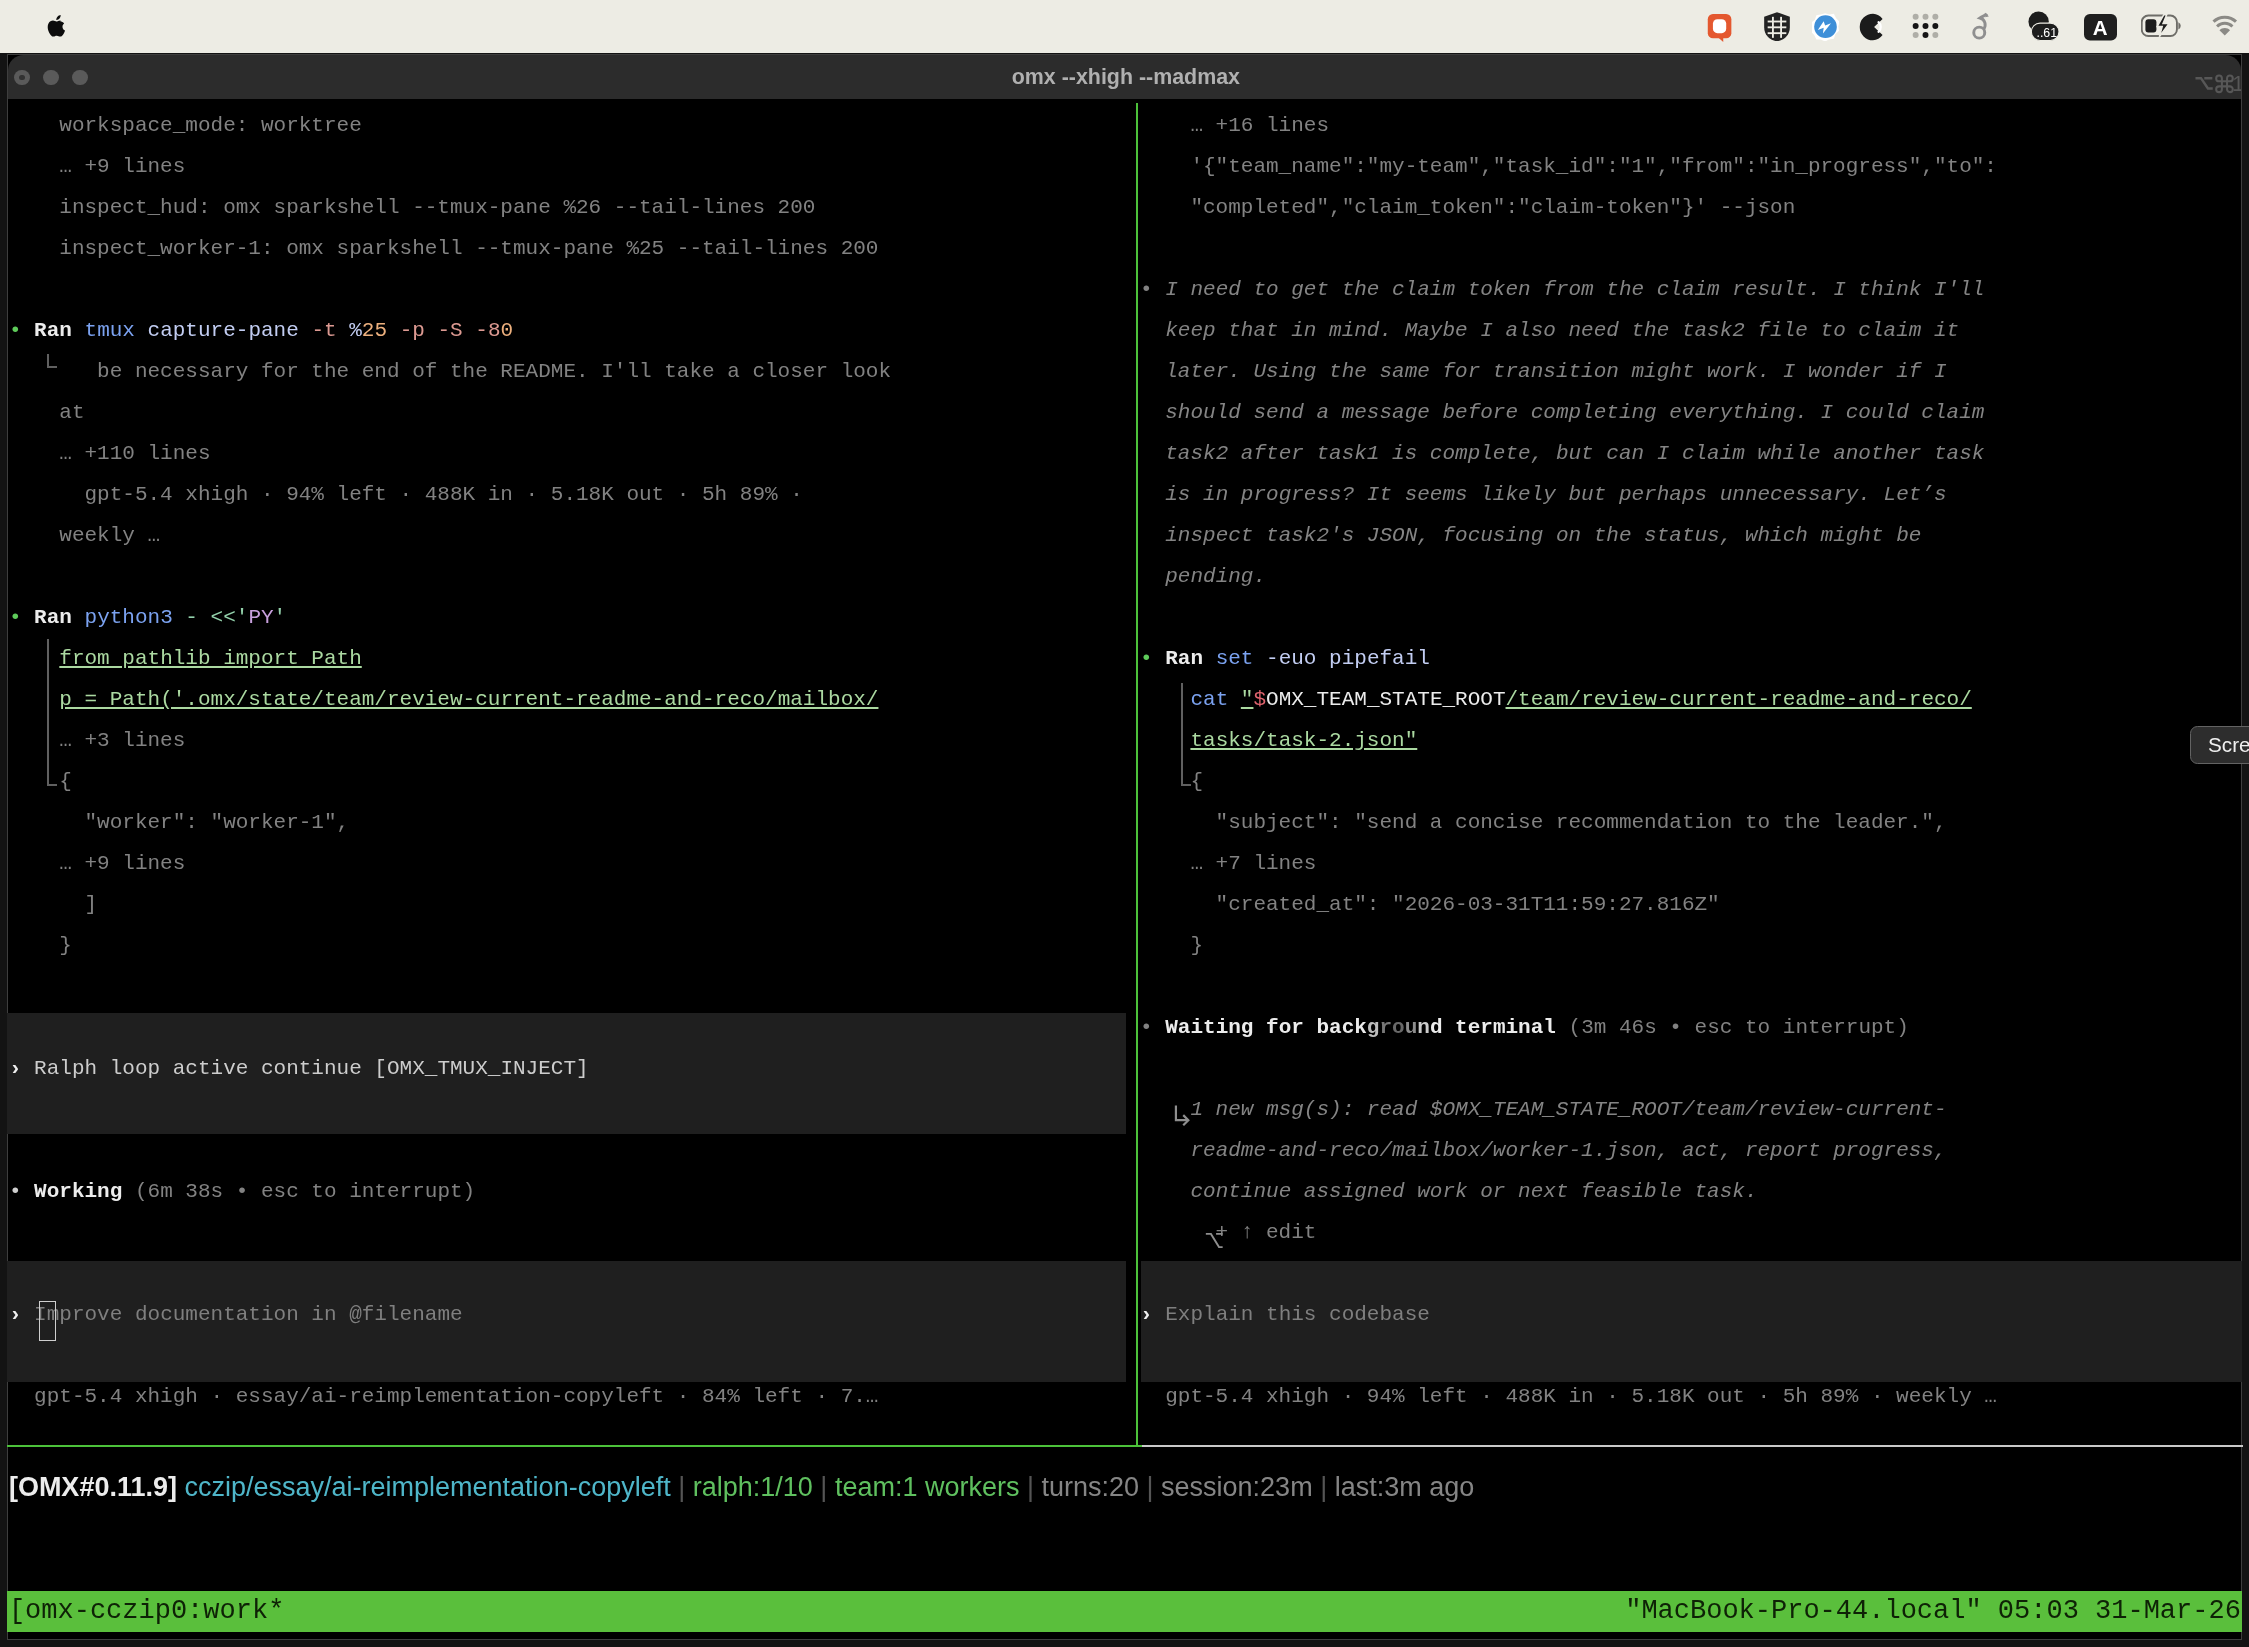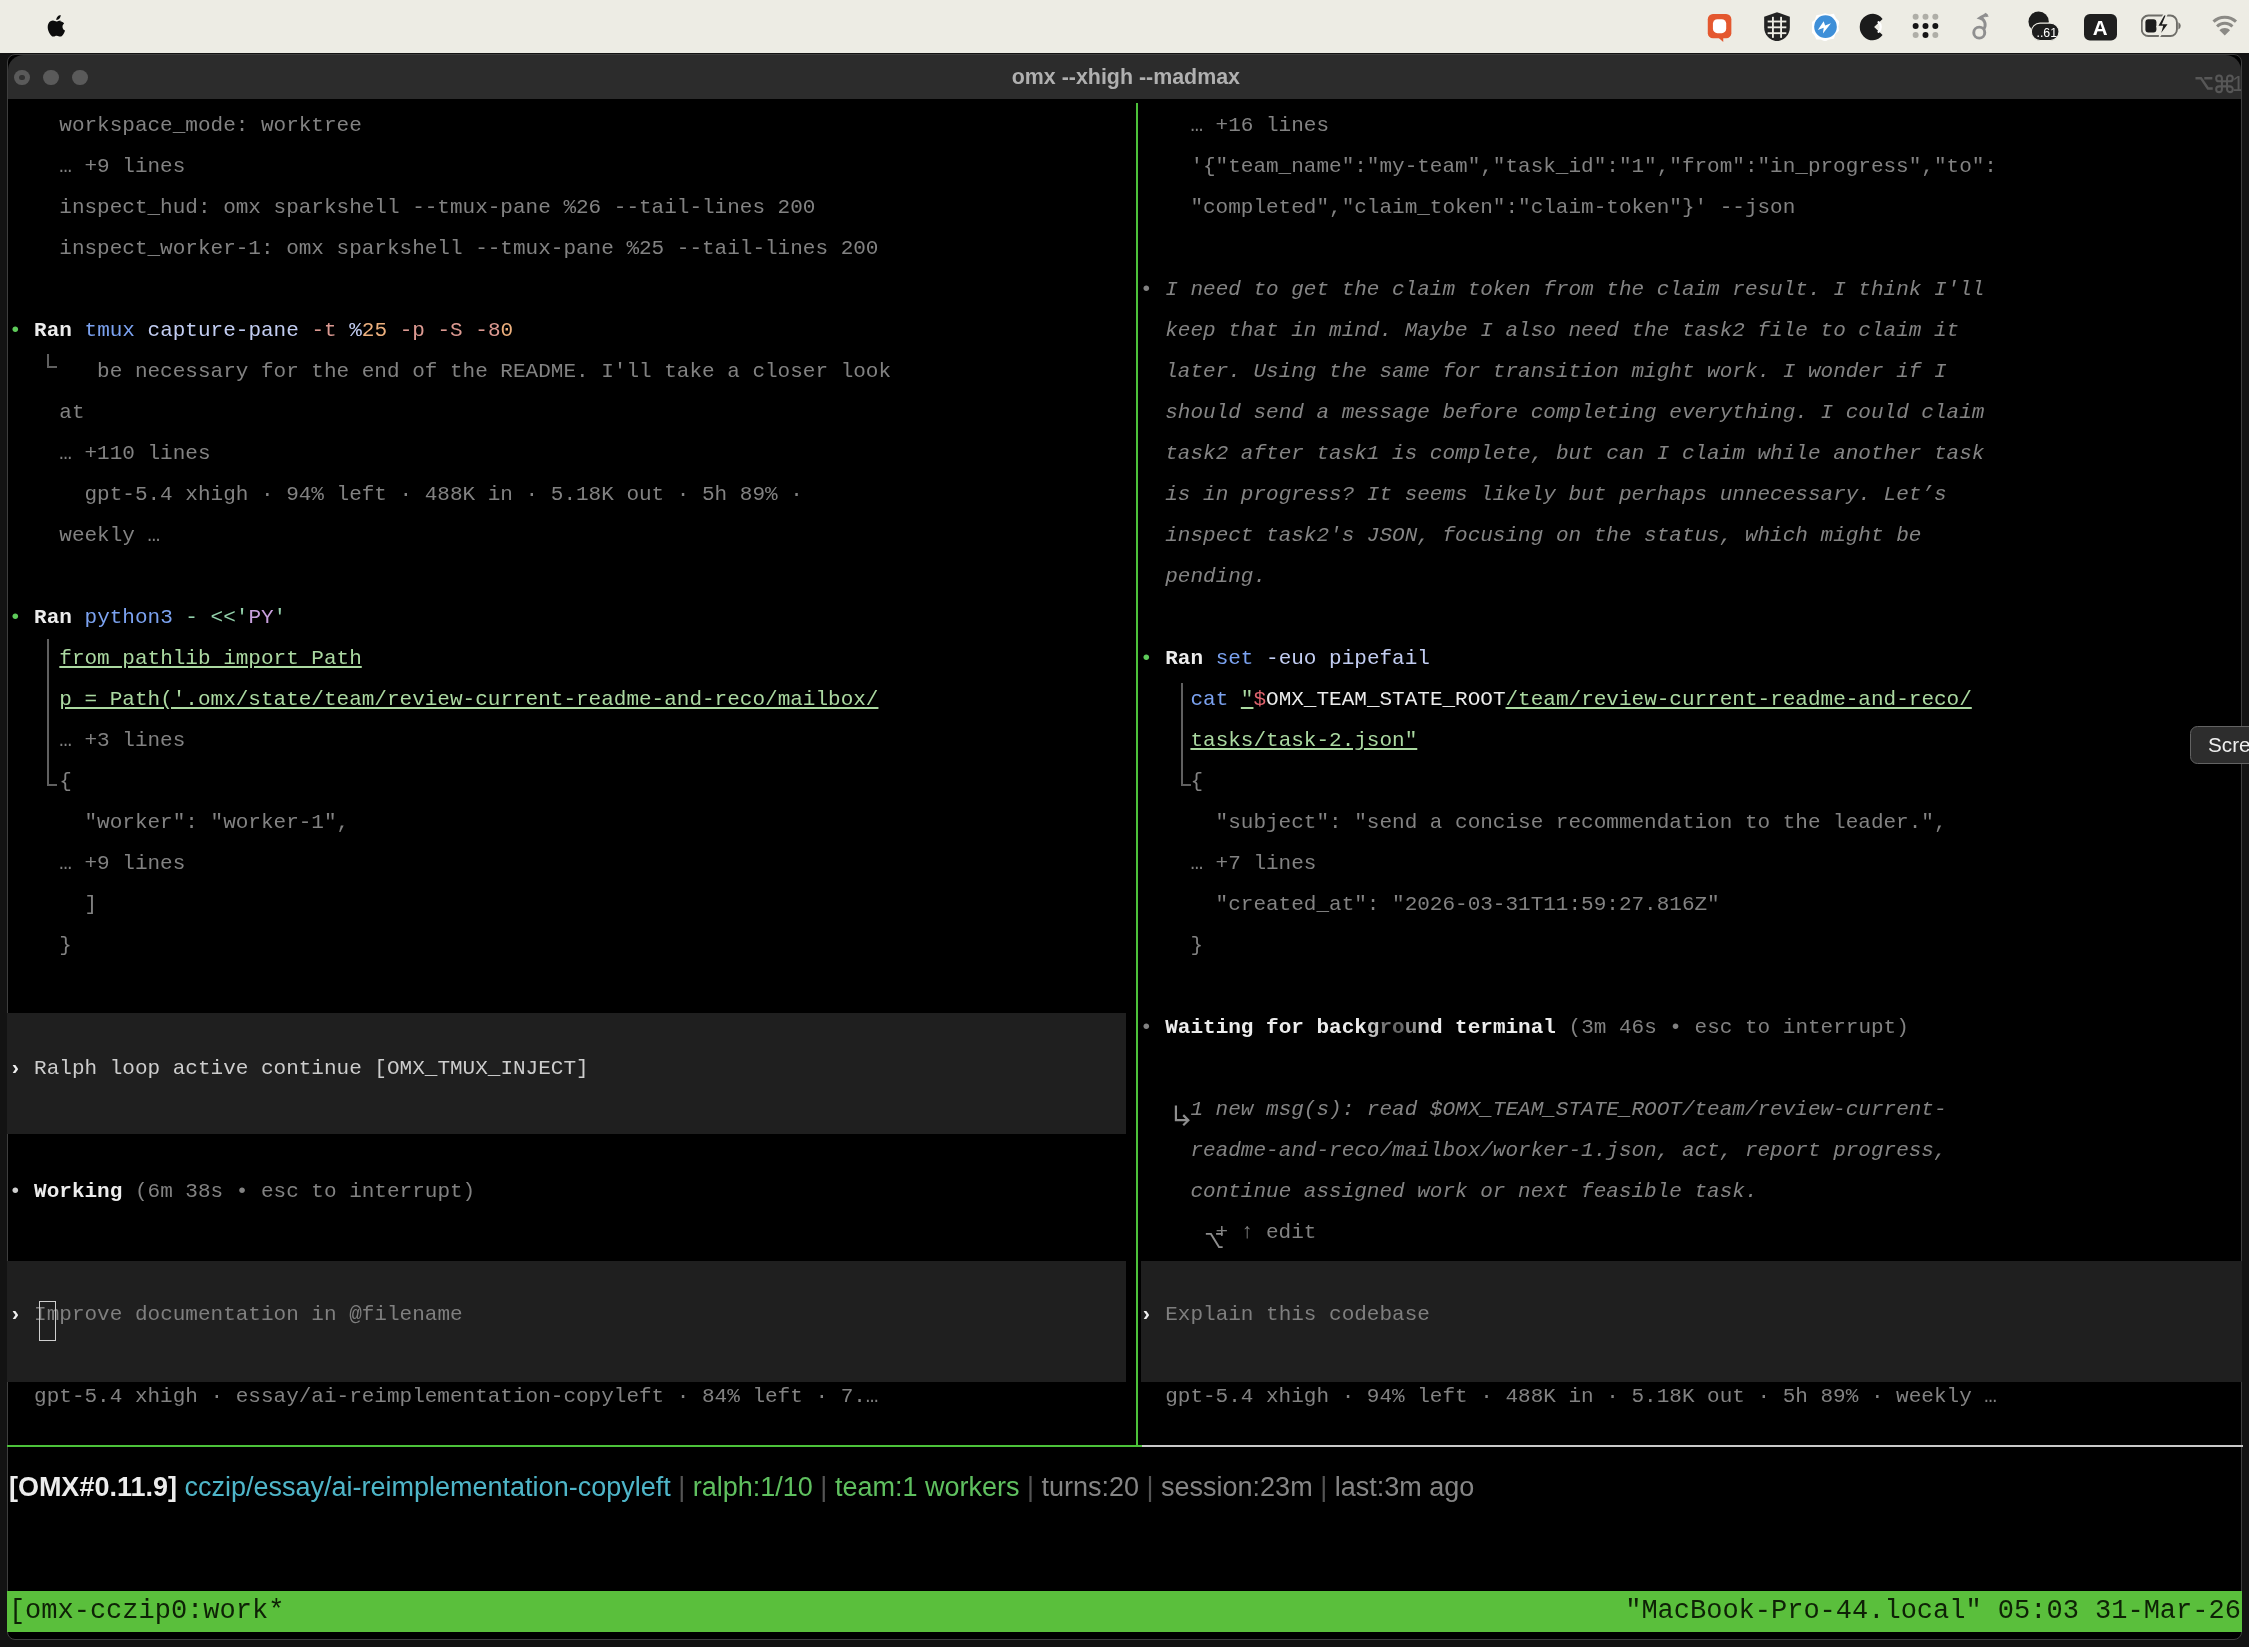--- a/index.html
+++ b/index.html
@@ -1,19 +1,19 @@
 <!DOCTYPE html>
 <html style="font-size:11.8px"><head>
 <meta charset="utf-8">
 <style>
   * { margin:0; padding:0; box-sizing:border-box; }
   html,body { width:2250px; height:1648px; background:#131313; overflow:hidden; }
   #menubar { position:absolute; left:0; top:0; width:2250px; height:53px; background:#EDECE4; }
   .mi { position:absolute; top:0; height:53px; line-height:53px; font-family:"Liberation Sans",sans-serif; font-size:25px; letter-spacing:-0.6px; color:#0c0c0c;margin-top:41px; }
-  #window { position:absolute; left:7.4px; top:54px; width:2235px; height:1586px; background:#000; border-radius:8px; border:0.7px solid #3e3e3e; }
+  #window { position:absolute; left:7.4px; top:54px; width:2235px; height:1586px; background:#000; border-radius:0; border:0.7px solid #3e3e3e; }
   #titlebar { position:absolute; left:0; top:0; width:100%; height:44px; background:#2C2C2C; border-radius:15.5px 15.5px 0 0; }
   .tl-btn { position:absolute; top:14.8px; width:15.5px; height:15.5px; border-radius:50%; background:#5a5a5a; }
   #title { position:absolute; top:0; left:0; width:2235px; text-align:center; font-family:"Liberation Sans",sans-serif; font-weight:bold; font-size:21.4px; color:#b0b0b0; line-height:44px; }
   pre { position:absolute; font-family:"Liberation Mono",monospace; font-size:21px; line-height:41px; color:#828282; }
   #lp { left:8.9px; top:105px; }
   #rp { left:1140px; top:105px; }
   .band { position:absolute; background:#1f1f1f; }
   b { font-weight:bold; }
   .w { color:#ececec; }
   .bl { color:#7ba2f0; }

